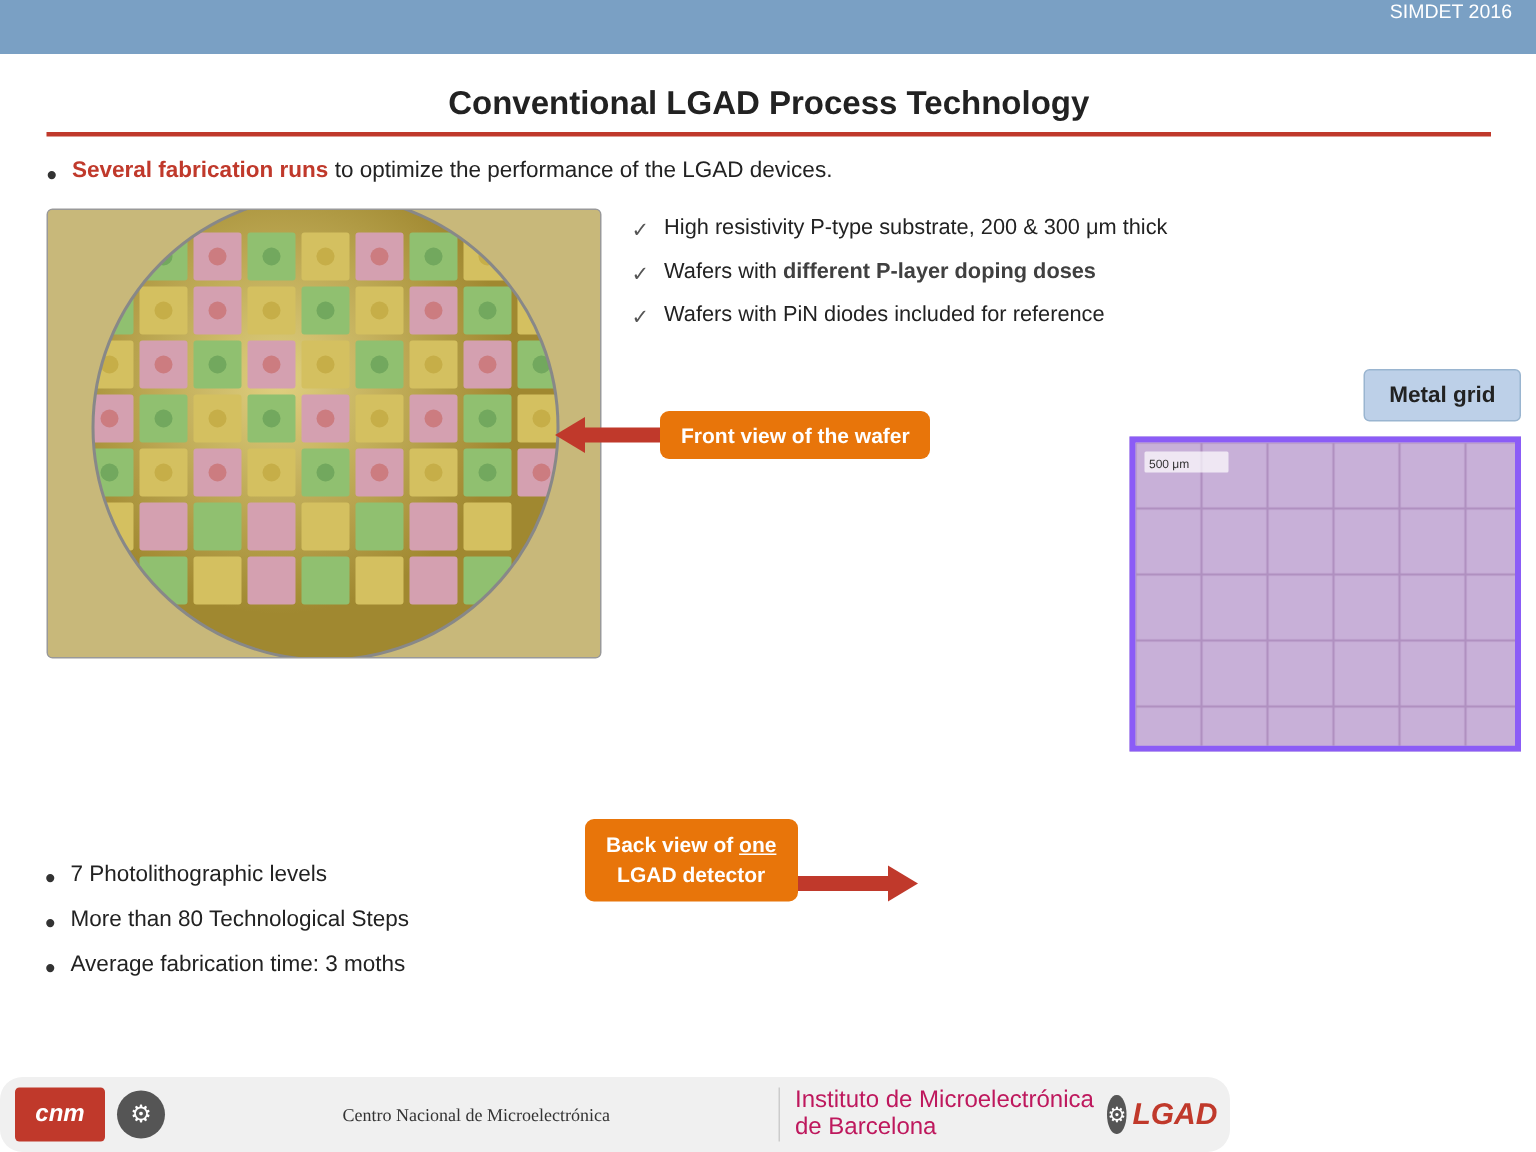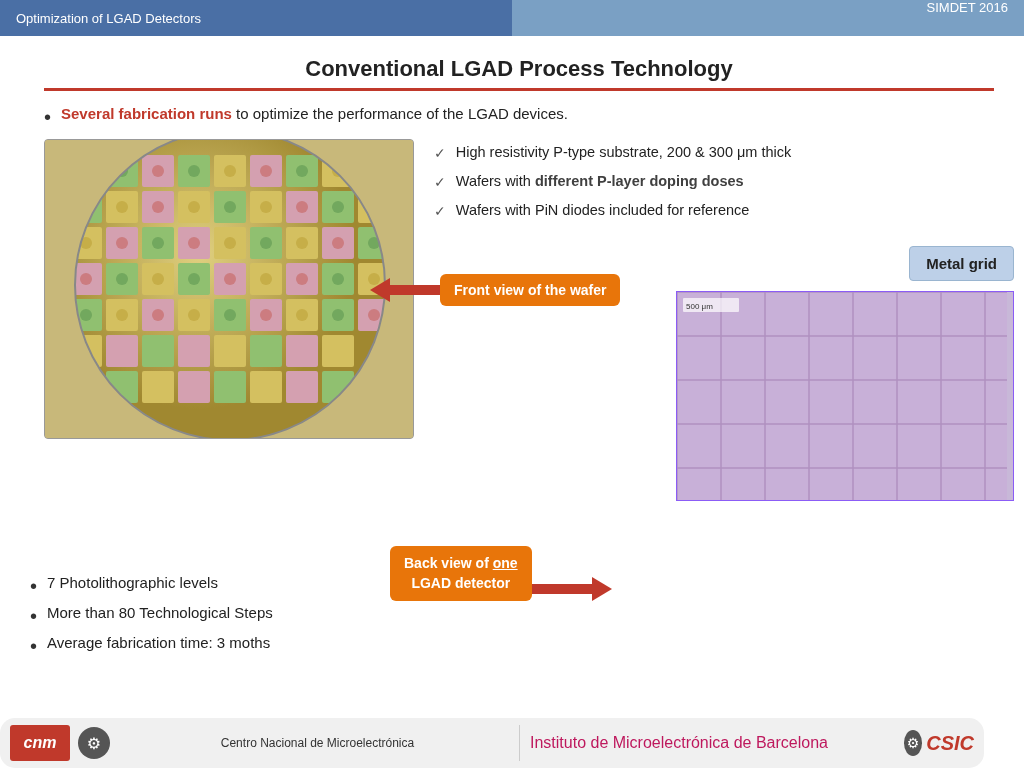--- a/index.html
+++ b/index.html
@@ -33,21 +33,21 @@
       justify-content: flex-end;
       padding: 0 16px;
     }
     #header-left span, #header-right span {
       color: white;
       font-size: 13px;
     }
 
     
     #main {
-      padding: 10px 30px 0 44px;
+      padding: 10px 30px 0 31px;
       height: 688px;
       position: relative;
     }
 
     
     #slide-title {
       text-align: center;
       font-size: 22px;
       font-weight: bold;
       color: #222;
@@ -158,33 +158,33 @@
       padding: 8px 16px;
       border: 1px solid #9ab5d0;
       border-radius: 4px;
     }
 
     
     #metal-grid-image {
       position: absolute;
       right: 10px;
       top: 255px;
-      width: 338px;
+      width: 261px;
       height: 210px;
       background: #c8b8d8;
-      border: 1px solid #8b5cf6;
+      border: 4px solid #8b5cf6;
       overflow: hidden;
     }
 
     
     #footer {
       position: absolute;
       bottom: 0;
       left: 0;
-      width: 984px;
+      width: 820px;
       height: 50px;
       background: #f0f0f0;
       display: flex;
       align-items: center;
       border-radius: 15px;
     }
     #footer-left {
       width: 520px;
       display: flex;
       align-items: center;
@@ -214,20 +214,21 @@
       justify-content: center;
       color: white;
       font-size: 16px;
       margin-right: 16px;
     }
     #footer-center-text {
       font-size: 12px;
       color: #333;
       flex: 1;
       text-align: center;
+      font-family: Liberation Serif, serif;
     }
     #footer-right {
       flex: 1;
       display: flex;
       align-items: center;
       justify-content: space-between;
       padding: 0 10px;
     }
     #footer-right-text {
       font-size: 16px;
@@ -266,23 +267,20 @@
     }
     .mg-svg {
       width: 330px;
       height: 210px;
     }
   </style>
 </head>
 <body>
 
 <div id="header">
-  <div id="header-left">
-    <span>Optimization of LGAD Detectors</span>
-  </div>
   <div id="header-right">
     <span>SIMDET 2016</span>
   </div>
 </div>
 
 <div id="main">
 
   <div id="slide-title">Conventional LGAD Process Technology</div>
   <div id="title-line"></div>
 
@@ -514,16 +512,16 @@
     <div id="cnm-logo">
       <span style="font-style:italic;font-size:16px;">cnm</span>
     </div>
     <div id="cnm-gear">⚙</div>
     <div id="footer-center-text">Centro Nacional de Microelectrónica</div>
   </div>
   <div id="footer-right">
     <div id="footer-right-text">Instituto de Microelectrónica de Barcelona</div>
     <div id="csic-logo">
       <div class="csic-gear">⚙</div>
-      <span class="csic-text">CSIC</span>
+      <span class="csic-text">LGAD</span>
     </div>
   </div>
 </div>
 
 </body></html>

